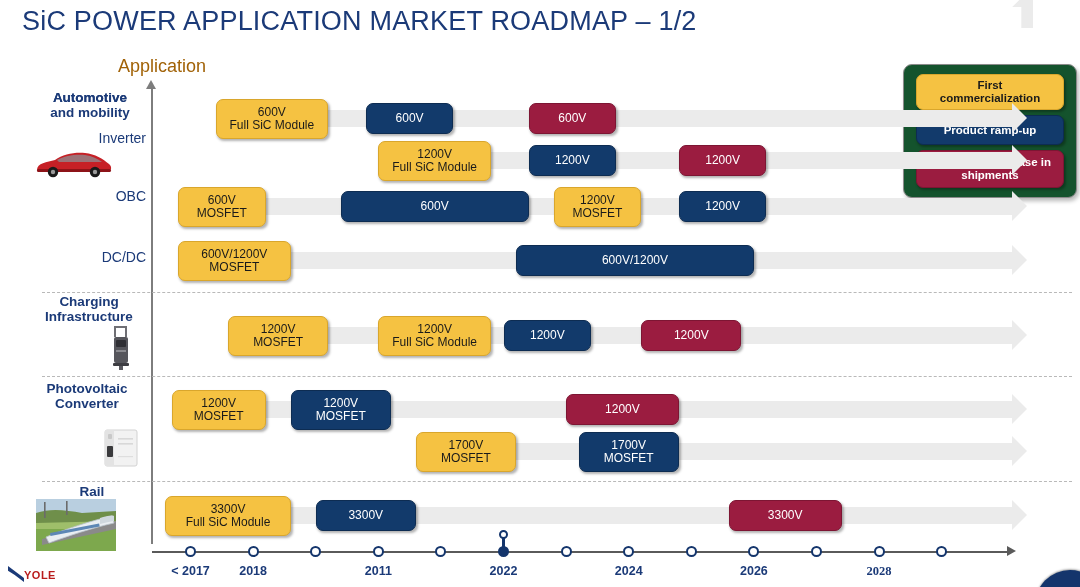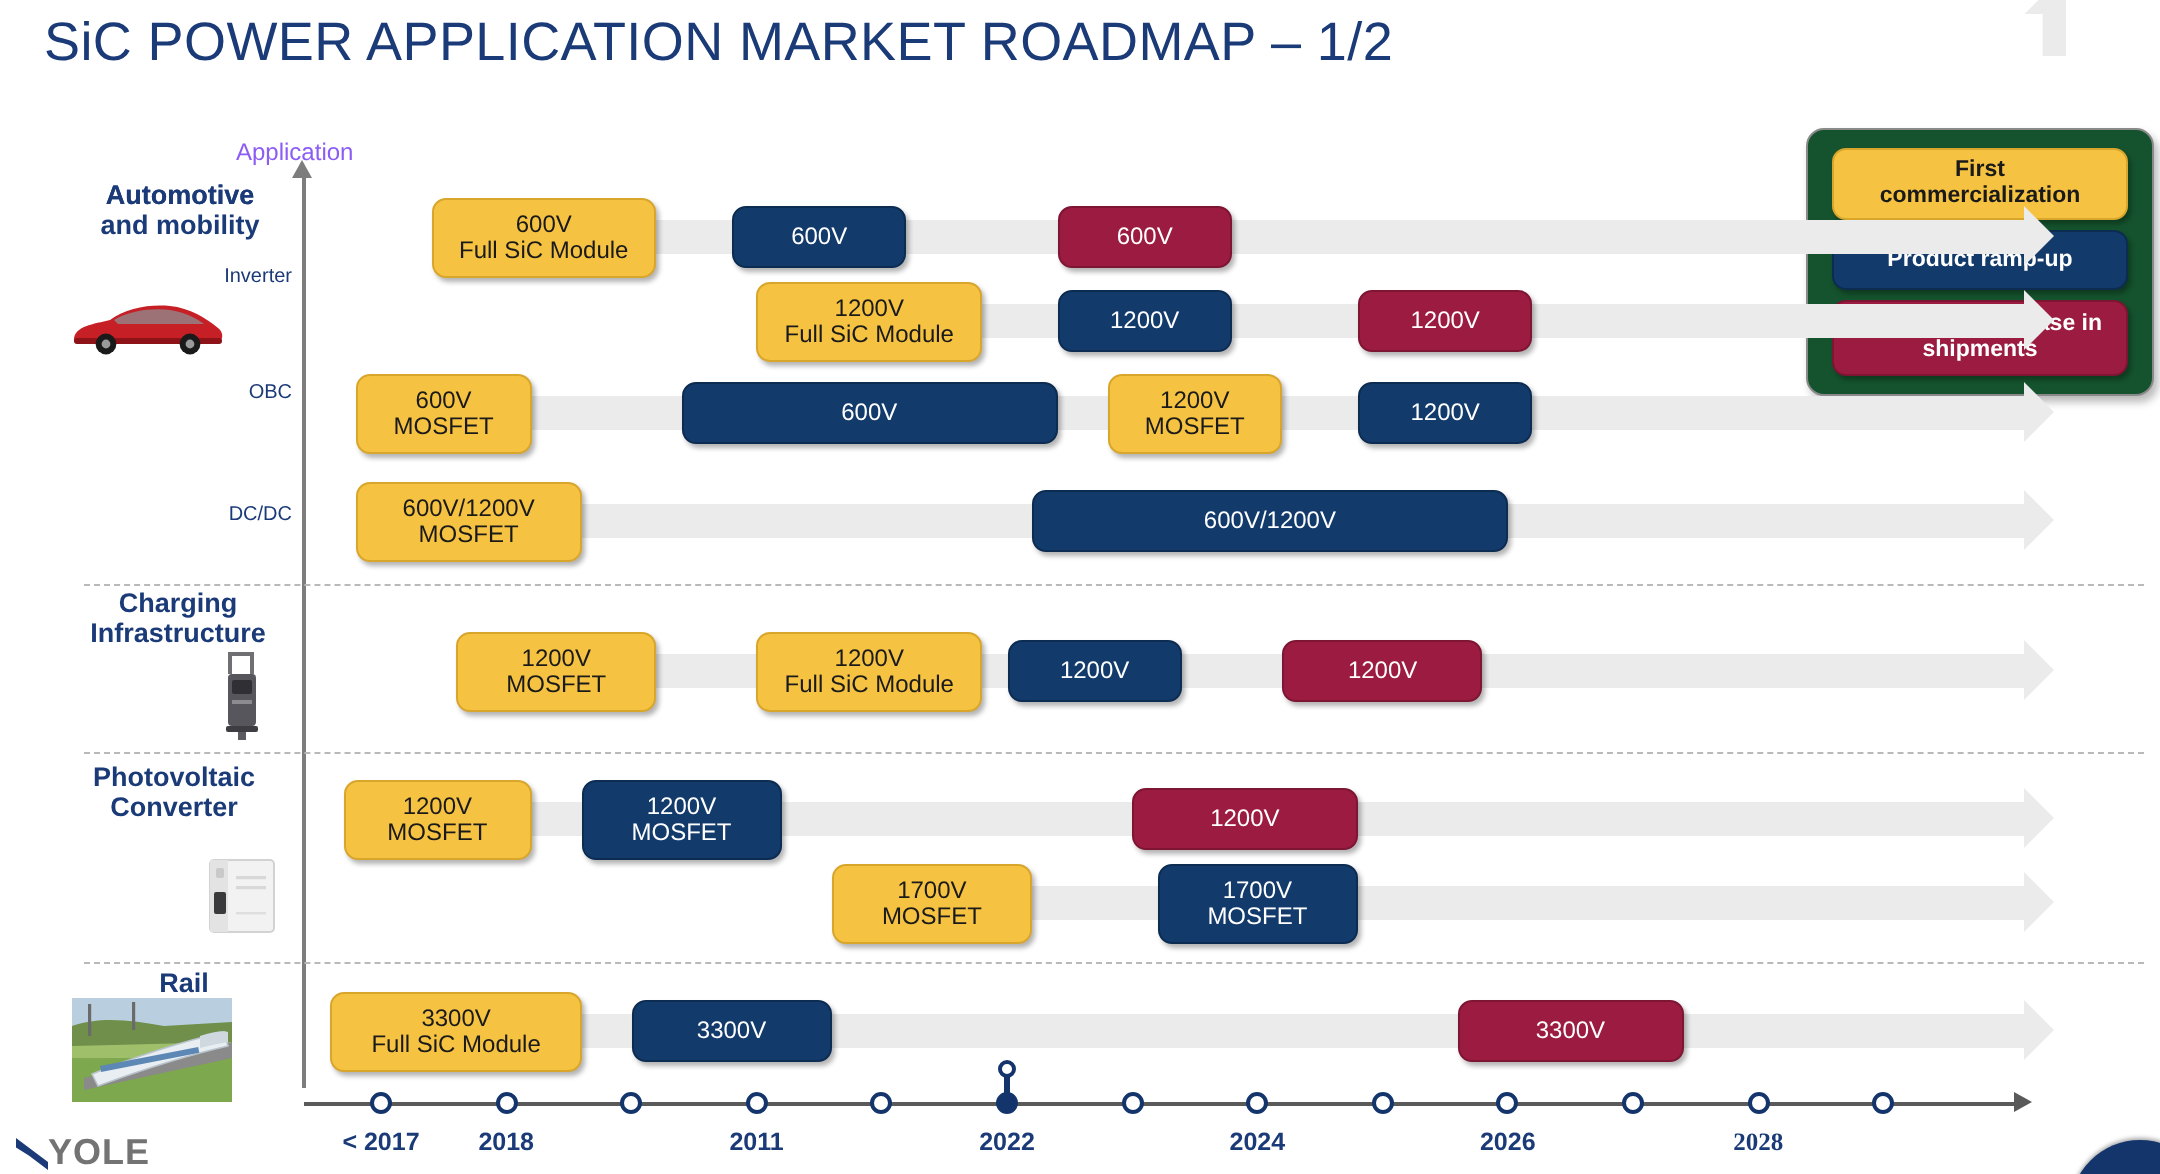--- a/index.html
+++ b/index.html
@@ -12,39 +12,39 @@
   
   .title{
     position:absolute;left:22px;top:6px;
     font-size:27px;letter-spacing:.2px;
     color:#1b3a78;font-weight:400;white-space:nowrap;
   }
 
   
   .wm-tr{position:absolute;right:2px;top:-2px;width:26px;height:30px;
     background:#e9e9e9;clip-path:polygon(55% 0,100% 0,100% 100%,55% 100%,55% 30%,20% 30%);opacity:.9;}
-  .logo-bl{position:absolute;left:8px;top:566px;font-size:18px;font-weight:700;
-    color:#737373;letter-spacing:.5px;}
+  .logo-bl{position:absolute;left:8px;top:566px;font-size:11px;font-weight:700;
+    color:#b91c1c;letter-spacing:.5px;}
   .logo-bl .swoosh{display:inline-block;width:16px;height:16px;vertical-align:-3px;
     background:#1b3a78;clip-path:polygon(0 0,100% 75%,100% 100%,40% 55%,0 30%);}
   .circle-br{position:absolute;left:1035px;top:570px;width:70px;height:70px;border-radius:50%;
     background:#14356c;box-shadow:0 -1px 2px rgba(0,0,0,.35);}
 
   
-  .axis-label{position:absolute;left:118px;top:69px;font-size:12px;color:#8b5cf6;}
+  .axis-label{position:absolute;left:118px;top:56px;font-size:18px;color:#a16207;}
   .yaxis{position:absolute;left:151px;top:86px;width:1.6px;height:458px;background:#7d7d7d;}
   .yaxis-head{position:absolute;left:146px;top:80px;width:0;height:0;
     border-left:5.5px solid transparent;border-right:5.5px solid transparent;
     border-bottom:9px solid #7d7d7d;}
 
   .sep{position:absolute;left:42px;height:0;border-top:1px dashed #b9b9b9;}
 
   
   .grp{position:absolute;color:#1b3a78;font-weight:700;font-size:13.5px;text-align:center;line-height:15px;}
-  .sub{position:absolute;color:#1b3a78;font-size:10px;text-align:right;line-height:15px;}
+  .sub{position:absolute;color:#1b3a78;font-size:14px;text-align:right;line-height:15px;}
 
   
   .pic{position:absolute;}
   
   .car{width:78px;height:30px;}
   
   .charger{width:22px;height:46px;}
   
   .pv{width:40px;height:44px;}
   

